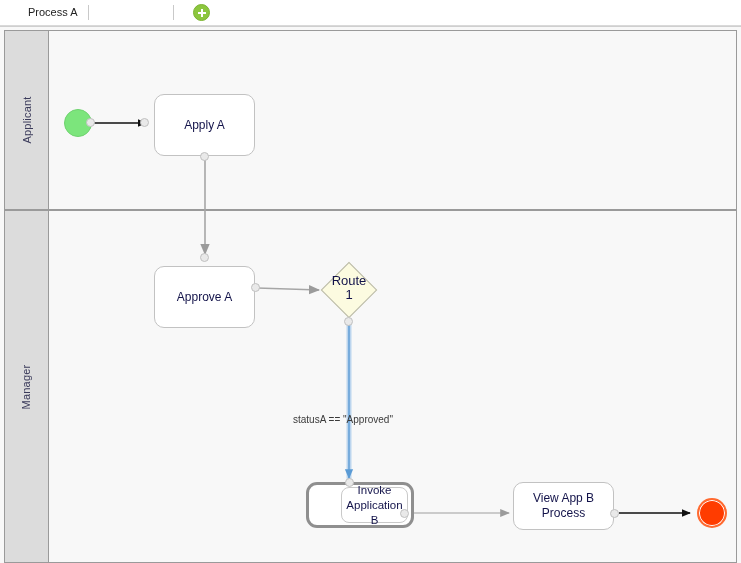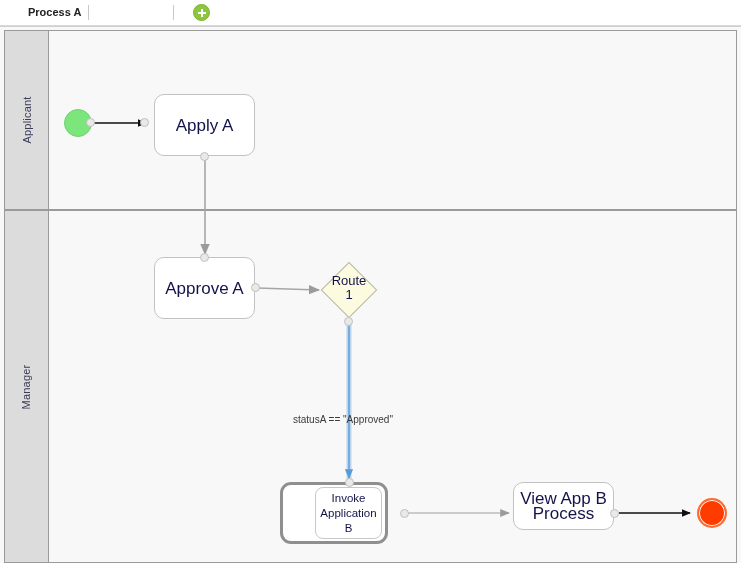--- a/index.html
+++ b/index.html
@@ -19,21 +19,21 @@
     border-bottom:1px solid #d9d9d9;
     box-sizing:border-box;
   }
   .tab{
     position:absolute;top:0;height:25px;line-height:25px;
     font-size:11px;color:#333333;
     padding:0 14px;
     white-space:nowrap;
     box-sizing:border-box;
   }
-  .tab.active{font-weight:bold;color:#222222;}
+  .tab.active{font-weight:normal;color:#222222;}
   .tab.inactive{color:#4a4a4a;}
   .tabsep{
     position:absolute;top:5px;width:1px;height:15px;background:#c9c9c9;
   }
   .addtab{
     position:absolute;top:4px;left:193px;
     width:17px;height:17px;border-radius:50%;
     background:#8cc63e;
     border:1px solid #7cb431;
     box-sizing:border-box;
@@ -87,21 +87,21 @@
 
   
   .node{position:absolute;box-sizing:border-box;}
 
   .task{
     background:#ffffff;
     border:1.5px solid #c2c2c2;
     border-radius:10px;
     display:flex;align-items:center;justify-content:center;
     text-align:center;
-    font-size:17px;
+    font-size:12px;
     color:#13134a;
     line-height:15px;
     box-shadow:0 0 0 0 rgba(0,0,0,0);
   }
 
   .callactivity{
     background:#ffffff;
     border:3px solid #8f8f8f;
     border-radius:11px;
     display:flex;align-items:center;justify-content:center;
@@ -236,36 +236,36 @@
 
     <div class="node start-event" style="left:64px;top:83px;"></div>
 
     <div class="node task" style="left:154px;top:68px;width:101px;height:62px;">
       <span>Apply A</span>
     </div>
     <div class="port" style="left:140px;top:92px;"></div>
     <div class="port" style="left:200px;top:126px;"></div>
     <div class="port" style="left:86px;top:92px;"></div>
 
-    <div class="node task" style="left:154px;top:231px;width:101px;height:62px;">
+    <div class="node task" style="left:154px;top:240px;width:101px;height:62px;">
       <span>Approve A</span>
     </div>
     <div class="port" style="left:200px;top:227px;"></div>
     <div class="port" style="left:251px;top:257px;"></div>
 
     <div class="node gateway" style="left:329px;top:244px;"></div>
     <div class="gateway-label" style="left:325px;top:248px;width:48px;">
       <div>Route</div>
       <div>1</div>
     </div>
     <div class="port" style="left:344px;top:291px;"></div>
 
     <div class="flow-label" style="left:293px;top:388px;">statusA == "Approved"</div>
 
-    <div class="node callactivity" style="left:280px;top:456px;width:108px;height:62px;padding-left:32px;">
+    <div class="node callactivity" style="left:306px;top:456px;width:108px;height:46px;padding-left:32px;">
       <div class="inner">
         <div>
           <div>Invoke</div>
           <div>Application B</div>
         </div>
       </div>
     </div>
     <div class="port" style="left:345px;top:452px;"></div>
     <div class="port" style="left:400px;top:483px;"></div>
 

